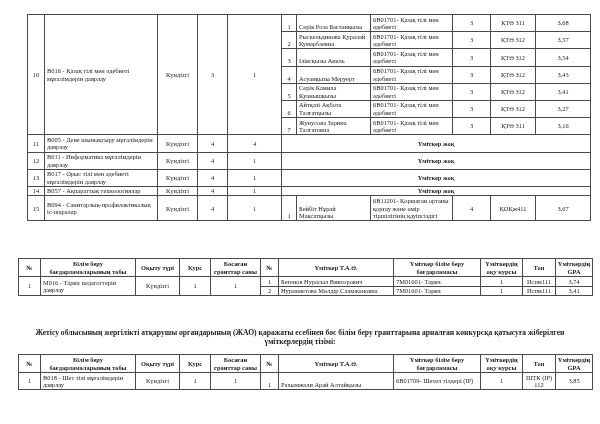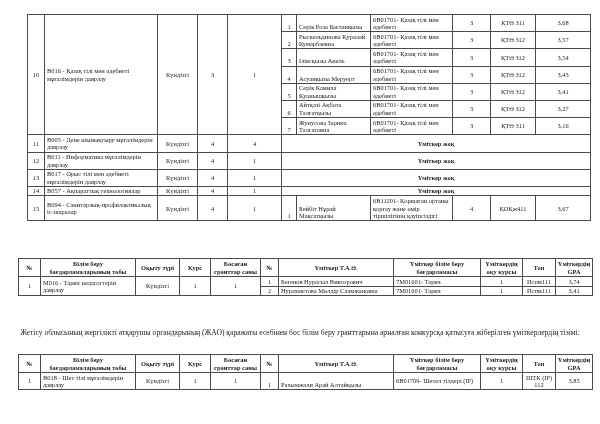--- a/index.html
+++ b/index.html
@@ -14,21 +14,21 @@
   .c{text-align:center;}
   .l{text-align:left;}
   .vb{vertical-align:bottom;}
   .hd{font-weight:bold;text-align:center;vertical-align:middle;padding:1px 1px;}
   .nc{font-weight:bold;text-align:center;}
   #grant-table{position:absolute;left:27px;top:14px;}
   #masters-table{position:absolute;left:18px;top:258px;}
   #zhao-table{position:absolute;left:18px;top:354px;}
   #section-title{
     position:absolute;left:20px;top:328px;width:560px;
-    text-align:center;font-weight:normal;font-size:7.6px;line-height:9.2px;
+    text-align:center;font-weight:bold;font-size:7.6px;line-height:9.2px;
   }
 </style>
 </head>
 <body>
 
 <table id="grant-table">
   <colgroup>
     <col style="width:17px">
       <col style="width:113px">
       <col style="width:40px">

